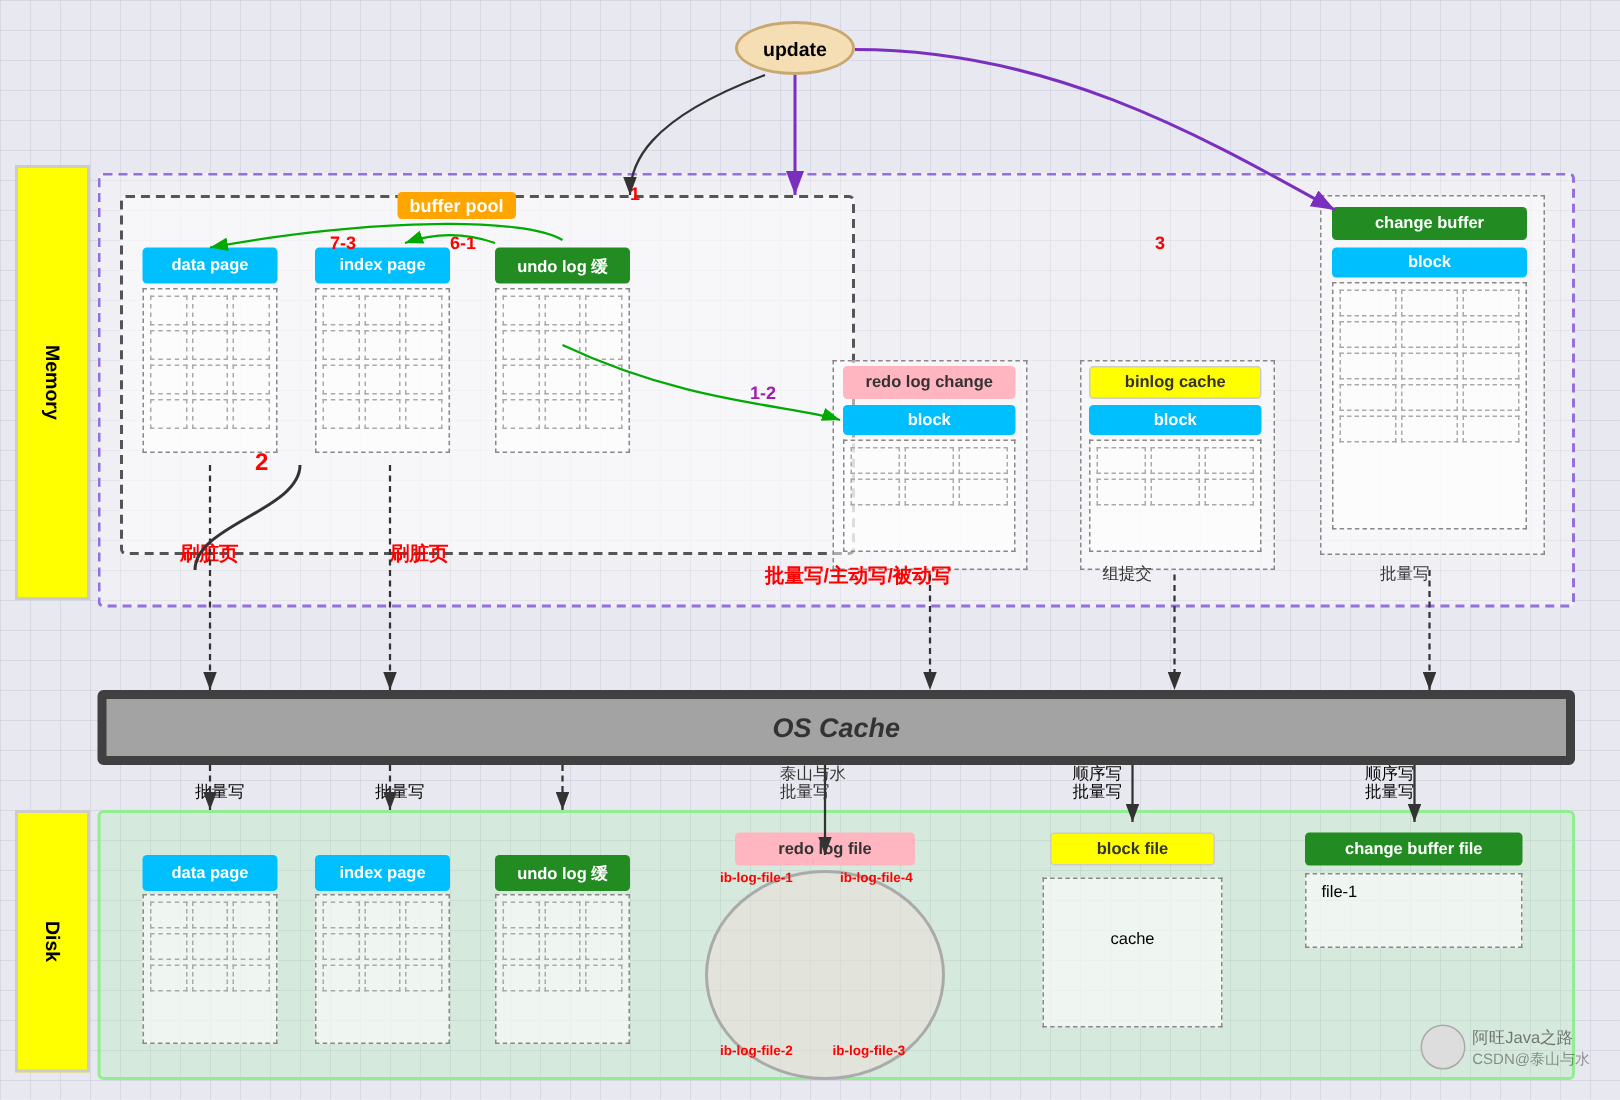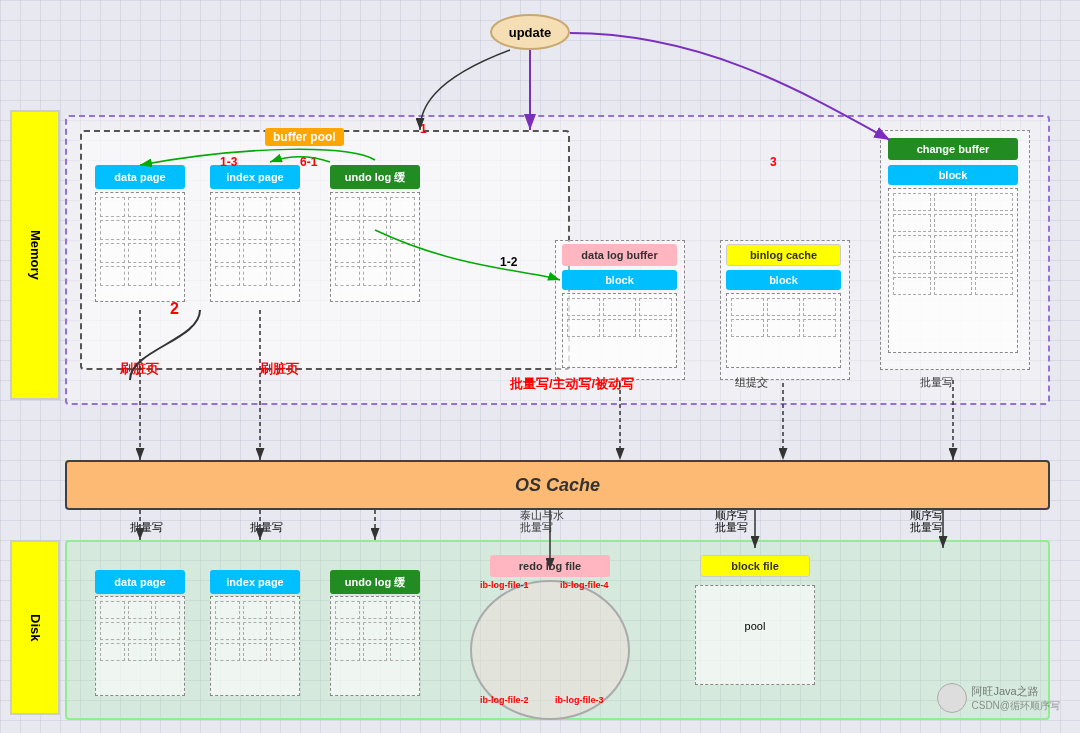--- a/index.html
+++ b/index.html
@@ -173,22 +173,22 @@
       background: rgba(255,255,255,0.6);
     }
 
     
     .os-cache {
       position: absolute;
       top: 460px;
       left: 65px;
       width: 985px;
       height: 50px;
-      background: #fdba74;
-      border: 2px solid #404040;
+      background: #a3a3a3;
+      border: 6px solid #404040;
       display: flex;
       align-items: center;
       justify-content: center;
       font-size: 18px;
       font-style: italic;
       font-weight: bold;
       color: #333;
       border-radius: 4px;
     }
 
@@ -349,21 +349,21 @@
         <div style="border:1px dashed #aaa;height:20px;"></div>
         <div style="border:1px dashed #aaa;height:20px;"></div>
       <div style="border:1px dashed #aaa;height:20px;"></div>
         <div style="border:1px dashed #aaa;height:20px;"></div>
         <div style="border:1px dashed #aaa;height:20px;"></div>
     </div>
   </div>
 
   <div class="redo-log-area"></div>
   <div class="pink-box" style="top:244px;left:562px;width:115px;height:22px;">
-    <span>data log buffer</span>
+    <span>redo log change</span>
   </div>
   <div class="blue-box" style="top:270px;left:562px;width:115px;height:20px;">
     <span>block</span>
   </div>
   <div class="dashed-container" style="top:293px;left:562px;width:115px;height:75px;">
     <div style="display:grid;grid-template-columns:repeat(3,1fr);gap:3px;padding:4px;">
       <div style="border:1px dashed #aaa;height:18px;"></div>
         <div style="border:1px dashed #aaa;height:18px;"></div>
         <div style="border:1px dashed #aaa;height:18px;"></div>
       <div style="border:1px dashed #aaa;height:18px;"></div>
@@ -411,23 +411,23 @@
       <div style="border:1px dashed #aaa;height:18px;"></div>
         <div style="border:1px dashed #aaa;height:18px;"></div>
         <div style="border:1px dashed #aaa;height:18px;"></div>
       <div style="border:1px dashed #aaa;height:18px;"></div>
         <div style="border:1px dashed #aaa;height:18px;"></div>
         <div style="border:1px dashed #aaa;height:18px;"></div>
     </div>
   </div>
 
   <div class="label-step" style="position:absolute;top:122px;left:420px;color:red;">1</div>
-  <div class="label-step" style="position:absolute;top:155px;left:220px;color:red;">1-3</div>
+  <div class="label-step" style="position:absolute;top:155px;left:220px;color:red;">7-3</div>
   <div class="label-step" style="position:absolute;top:155px;left:300px;color:red;">6-1</div>
-  <div class="label-step" style="position:absolute;top:255px;left:500px;color:#000000;">1-2</div>
+  <div class="label-step" style="position:absolute;top:255px;left:500px;color:#a21caf;">1-2</div>
   <div class="label-step" style="position:absolute;top:300px;left:170px;color:red;font-size:16px;">2</div>
   <div class="label-step" style="position:absolute;top:155px;left:770px;color:red;">3</div>
 
   <div style="position:absolute;top:360px;left:120px;color:red;font-weight:bold;font-size:13px;">刷脏页</div>
   <div style="position:absolute;top:360px;left:260px;color:red;font-weight:bold;font-size:13px;">刷脏页</div>
   <div style="position:absolute;top:375px;left:510px;color:red;font-weight:bold;font-size:13px;">批量写/主动写/被动写</div>
   <div style="position:absolute;top:375px;left:735px;font-size:11px;color:#333;">组提交</div>
   <div style="position:absolute;top:375px;left:920px;font-size:11px;color:#333;">批量写</div>
 
   <div class="os-cache">
@@ -500,39 +500,45 @@
   <div style="position:absolute;top:580px;left:480px;font-size:9px;color:red;font-weight:bold;">ib-log-file-1</div>
   <div style="position:absolute;top:580px;left:560px;font-size:9px;color:red;font-weight:bold;">ib-log-file-4</div>
   <div style="position:absolute;top:695px;left:480px;font-size:9px;color:red;font-weight:bold;">ib-log-file-2</div>
   <div style="position:absolute;top:695px;left:555px;font-size:9px;color:red;font-weight:bold;">ib-log-file-3</div>
 
   <div class="yellow-box" style="top:555px;left:700px;width:110px;height:22px;">
     <span>block file</span>
   </div>
   <div class="dashed-container" style="top:585px;left:695px;width:120px;height:100px;">
     <div style="padding:4px;font-size:11px;text-align:center;margin-top:30px;">
-      <span>pool</span>
-    </div>
-  </div>
-
+      <span>cache</span>
+    </div>
+  </div>
+
+  <div class="dark-green-box" style="top:555px;left:870px;width:145px;height:22px;">
+    <span>change buffer file</span>
+  </div>
+  <div class="dashed-container" style="top:582px;left:870px;width:145px;height:50px;">
+    <div style="padding:6px 10px;font-size:11px;"><span>file-1</span></div>
+  </div>
 
   <div style="position:absolute;top:520px;left:130px;font-size:11px;text-align:center;">批量写</div>
   <div style="position:absolute;top:520px;left:250px;font-size:11px;text-align:center;">批量写</div>
   <div style="position:absolute;top:508px;left:520px;font-size:11px;text-align:center;color:#333;">泰山与水</div>
   <div style="position:absolute;top:520px;left:520px;font-size:11px;text-align:center;color:#333;">批量写</div>
   <div style="position:absolute;top:508px;left:715px;font-size:11px;text-align:center;">顺序写</div>
   <div style="position:absolute;top:520px;left:715px;font-size:11px;text-align:center;">批量写</div>
   <div style="position:absolute;top:508px;left:910px;font-size:11px;text-align:center;">顺序写</div>
   <div style="position:absolute;top:520px;left:910px;font-size:11px;text-align:center;">批量写</div>
 
   <div class="watermark">
     <div class="watermark-circle"></div>
     <div>
       <div style="font-size:11px;color:rgba(0,0,0,0.5);">阿旺Java之路</div>
-      <div style="font-size:10px;color:rgba(0,0,0,0.4);">CSDN@循环顺序写</div>
+      <div style="font-size:10px;color:rgba(0,0,0,0.4);">CSDN@泰山与水</div>
     </div>
   </div>
 
   <svg class="arrows-svg" xmlns="http://www.w3.org/2000/svg">
     <defs>
       <marker id="arrowhead-black" markerWidth="8" markerHeight="6" refX="8" refY="3" orient="auto">
         <polygon points="0 0, 8 3, 0 6" fill="#333"></polygon>
       </marker>
       <marker id="arrowhead-purple" markerWidth="8" markerHeight="6" refX="8" refY="3" orient="auto">
         <polygon points="0 0, 8 3, 0 6" fill="#7B2FBE"></polygon>

